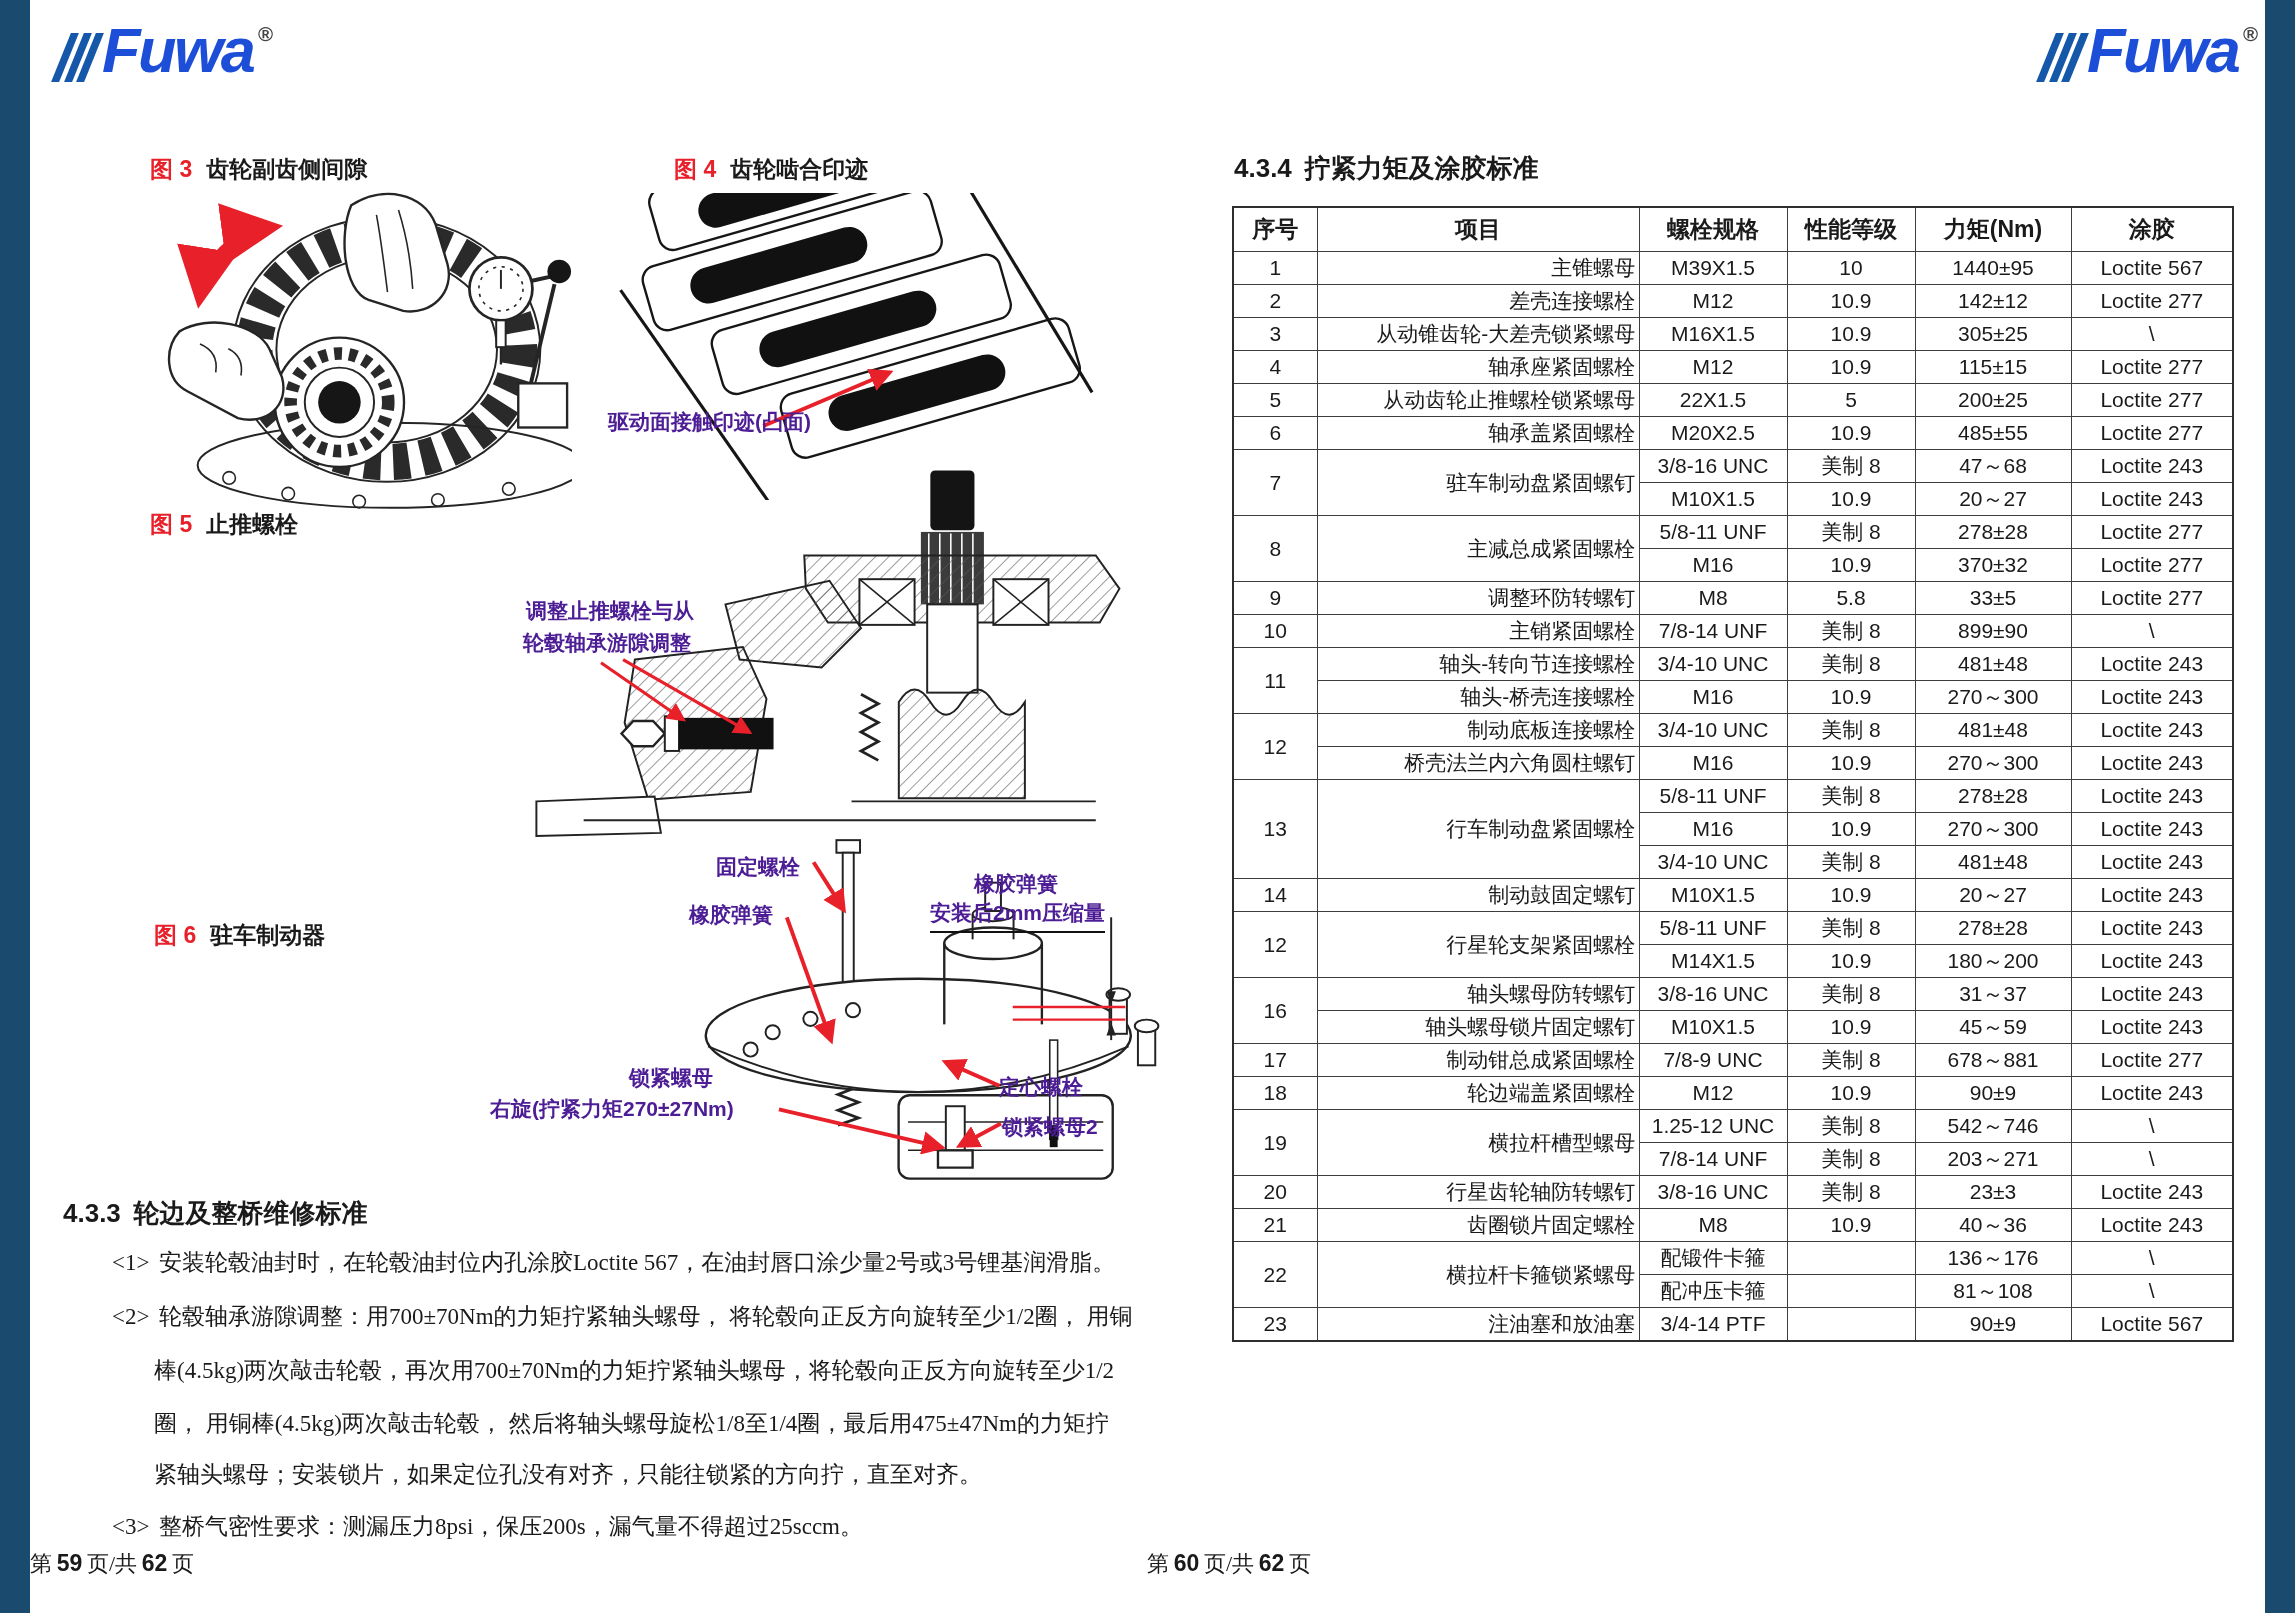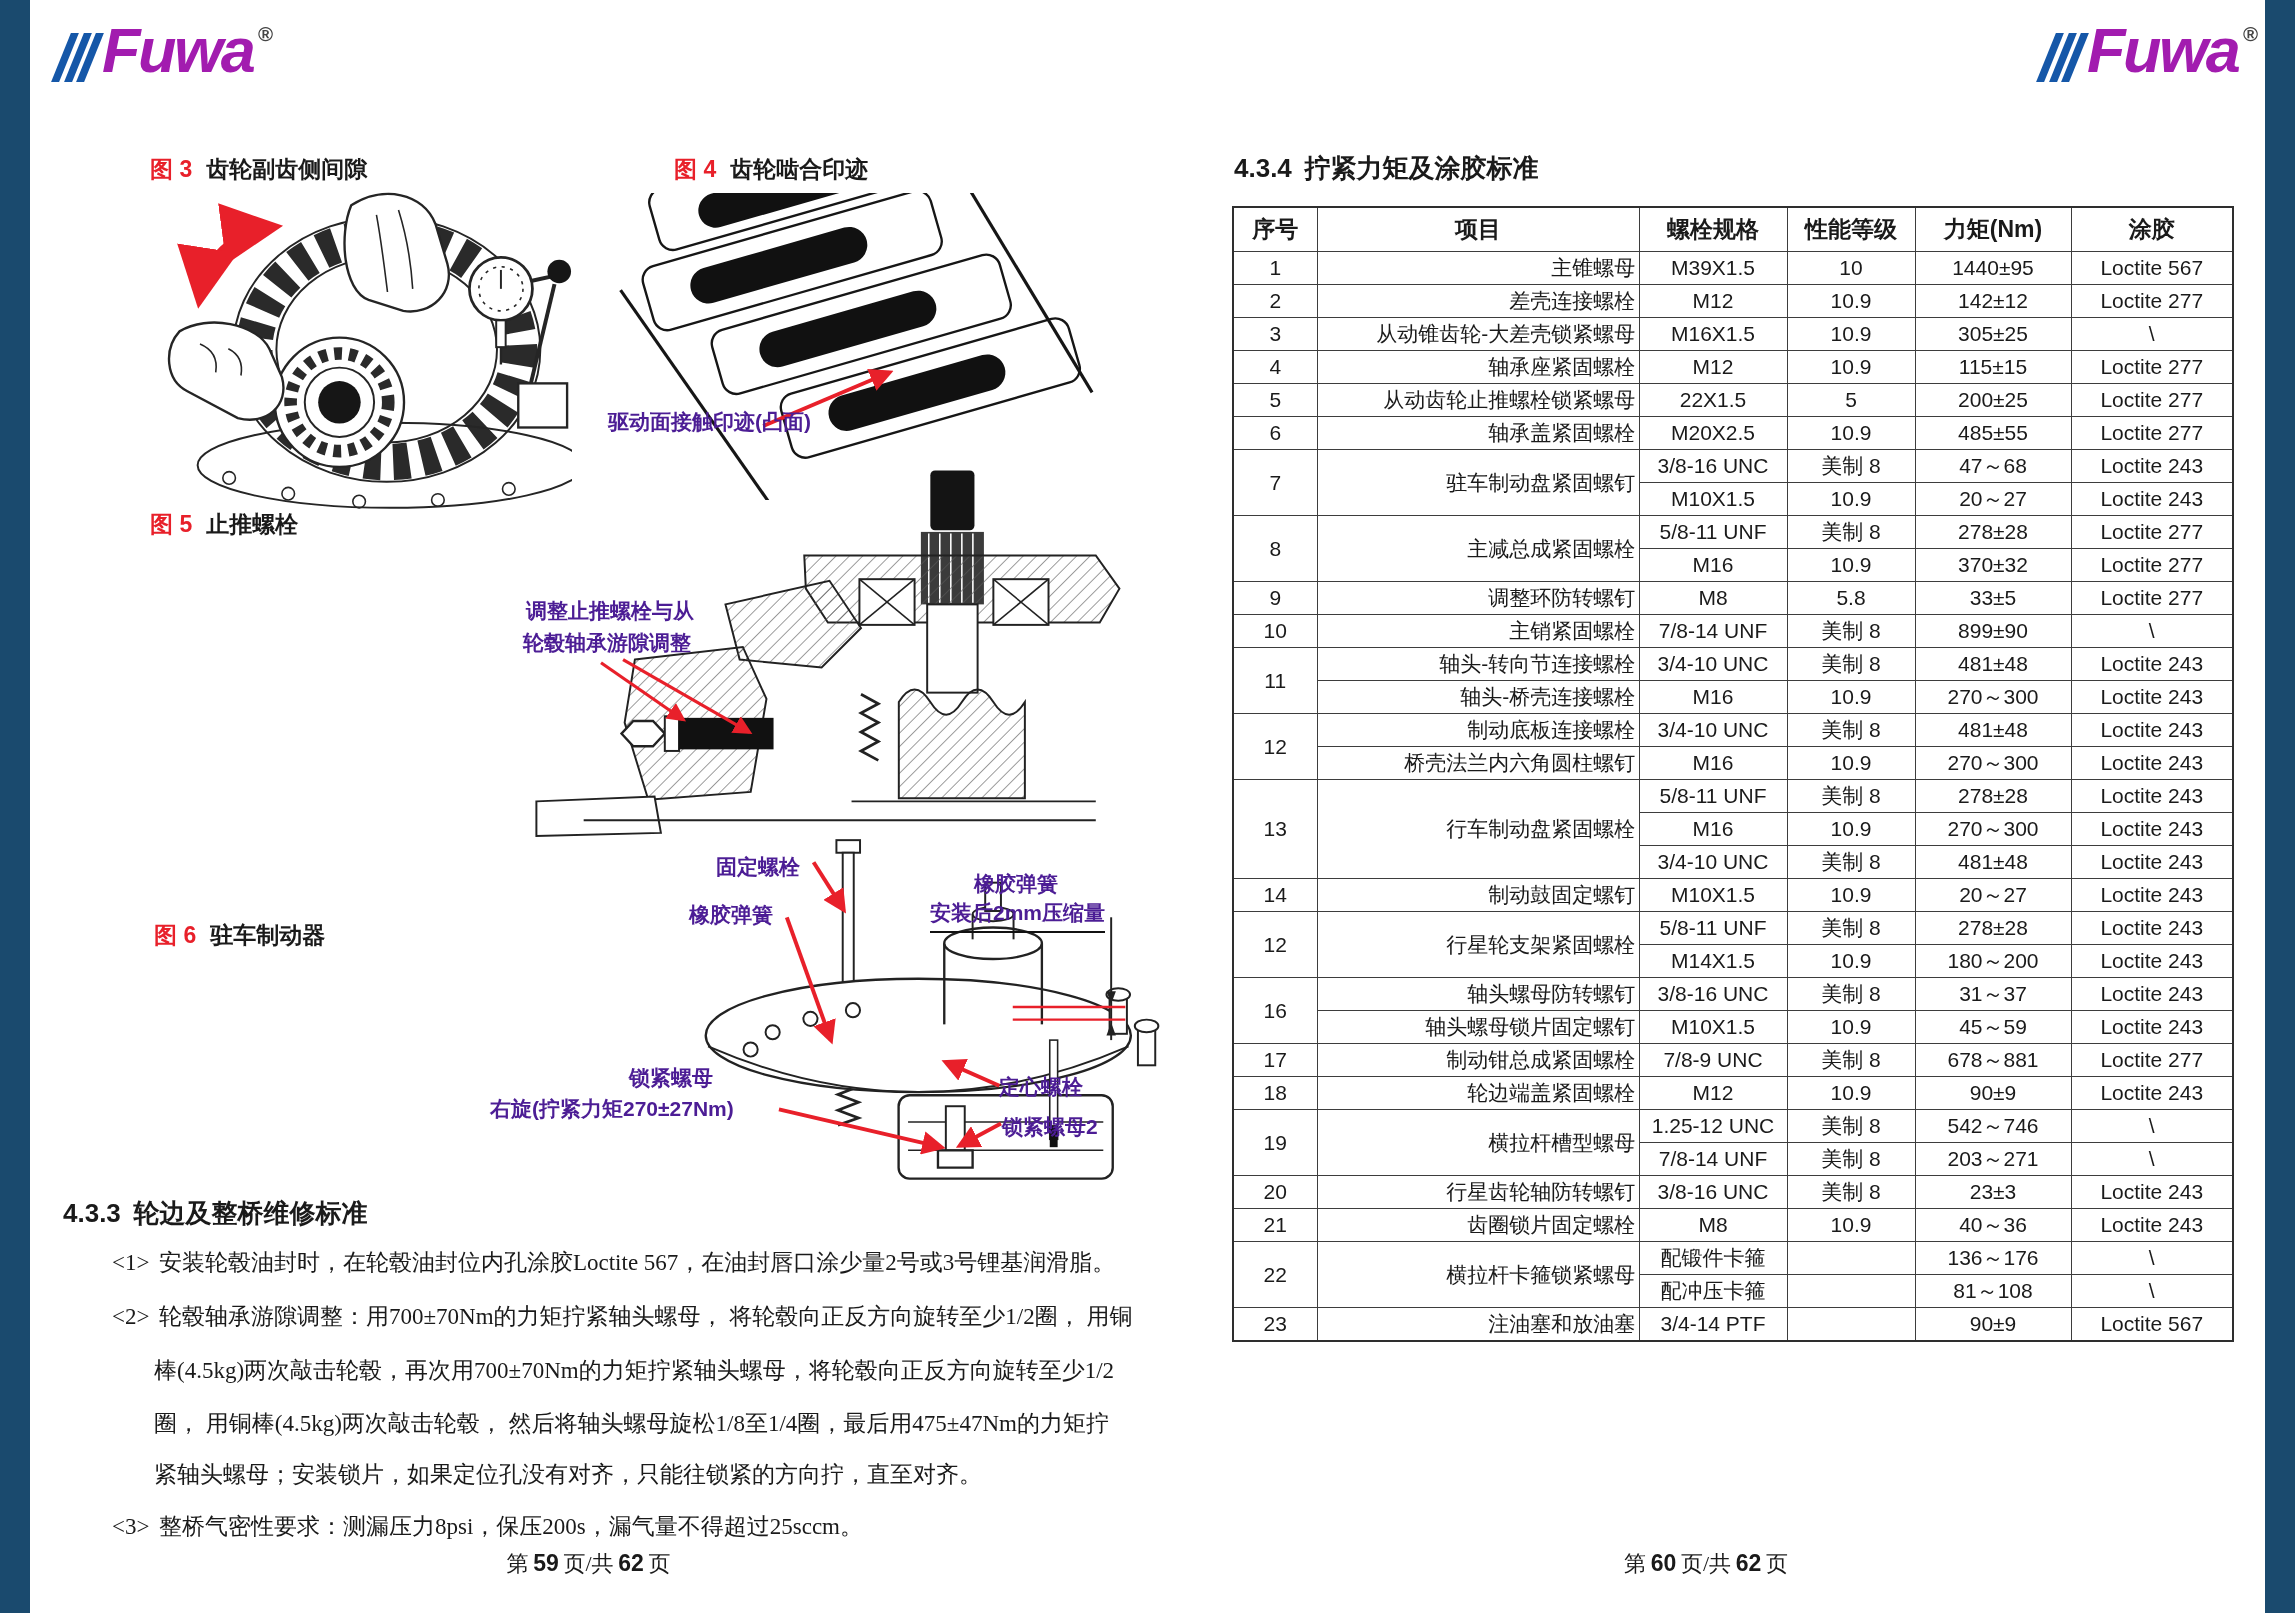--- a/index.html
+++ b/index.html
@@ -8,35 +8,35 @@
     font-family:"Liberation Sans",sans-serif;color:#1a1a1a;overflow:hidden;
   }
   .abs{position:absolute}
   .edge{position:absolute;top:0;bottom:0;width:30px;background:#1a4a6e}
   .edge-left{left:0}.edge-right{right:0}
 
   
   .logo{display:flex;align-items:flex-start}
   .logo .stripes{display:flex;gap:4.7px;margin-top:12.6px;margin-right:7.9px}
   .logo .stripe{width:7.9px;height:49px;background:#1557a8;transform:skewX(-22deg)}
-  .logo .word{font-size:63px;font-weight:bold;font-style:italic;color:#a21caf;letter-spacing:-2.4px;line-height:.95}
+  .logo .word{font-size:63px;font-weight:bold;font-style:italic;color:#1d4ed8;letter-spacing:-2.4px;line-height:.95}
   .logo .reg{font-size:20.5px;color:#444;margin-left:4.7px;margin-top:1.6px;font-style:normal;font-weight:bold}
 
   .fig-caption{font-size:23px;font-weight:bold;white-space:nowrap}
   .fig-caption .tag{color:#e8202a;margin-right:14px}
   .fig-label{font-size:21px;font-weight:bold;color:#4c1d95;white-space:nowrap}
   .underlined{border-bottom:2.4px solid #111;padding-bottom:4px}
 
   .section-heading{font-size:26px;font-weight:bold;white-space:nowrap}
   .section-heading .num{margin-right:12.6px}
 
   .para{font-size:23px;font-family:"Liberation Serif","DejaVu Serif",serif;white-space:nowrap}
   .para .marker{margin-right:9.5px}
 
-  .footer{font-size:22px;font-family:"Liberation Serif","DejaVu Serif",serif;text-align:center}
+  .footer{font-size:22px;font-family:"Liberation Serif","DejaVu Serif",serif;text-align:left}
   .footer b{font-family:"Liberation Sans",sans-serif;font-size:23px;margin:0 4.7px}
 
   table.torque{border-collapse:collapse;table-layout:fixed;width:1001px;border:2.4px solid #2e2e2e;background:#fff}
   .torque th,.torque td{border:1.6px solid #3d3d3d;text-align:center;font-size:21px;padding:0 3.2px;overflow:hidden;white-space:nowrap}
   .torque th{height:43px;font-size:23px;font-weight:bold}
   .torque td{height:32px}
   .torque td.col-item{text-align:right;padding-left:18px}
   svg{display:block}
 </style>
 </head>

